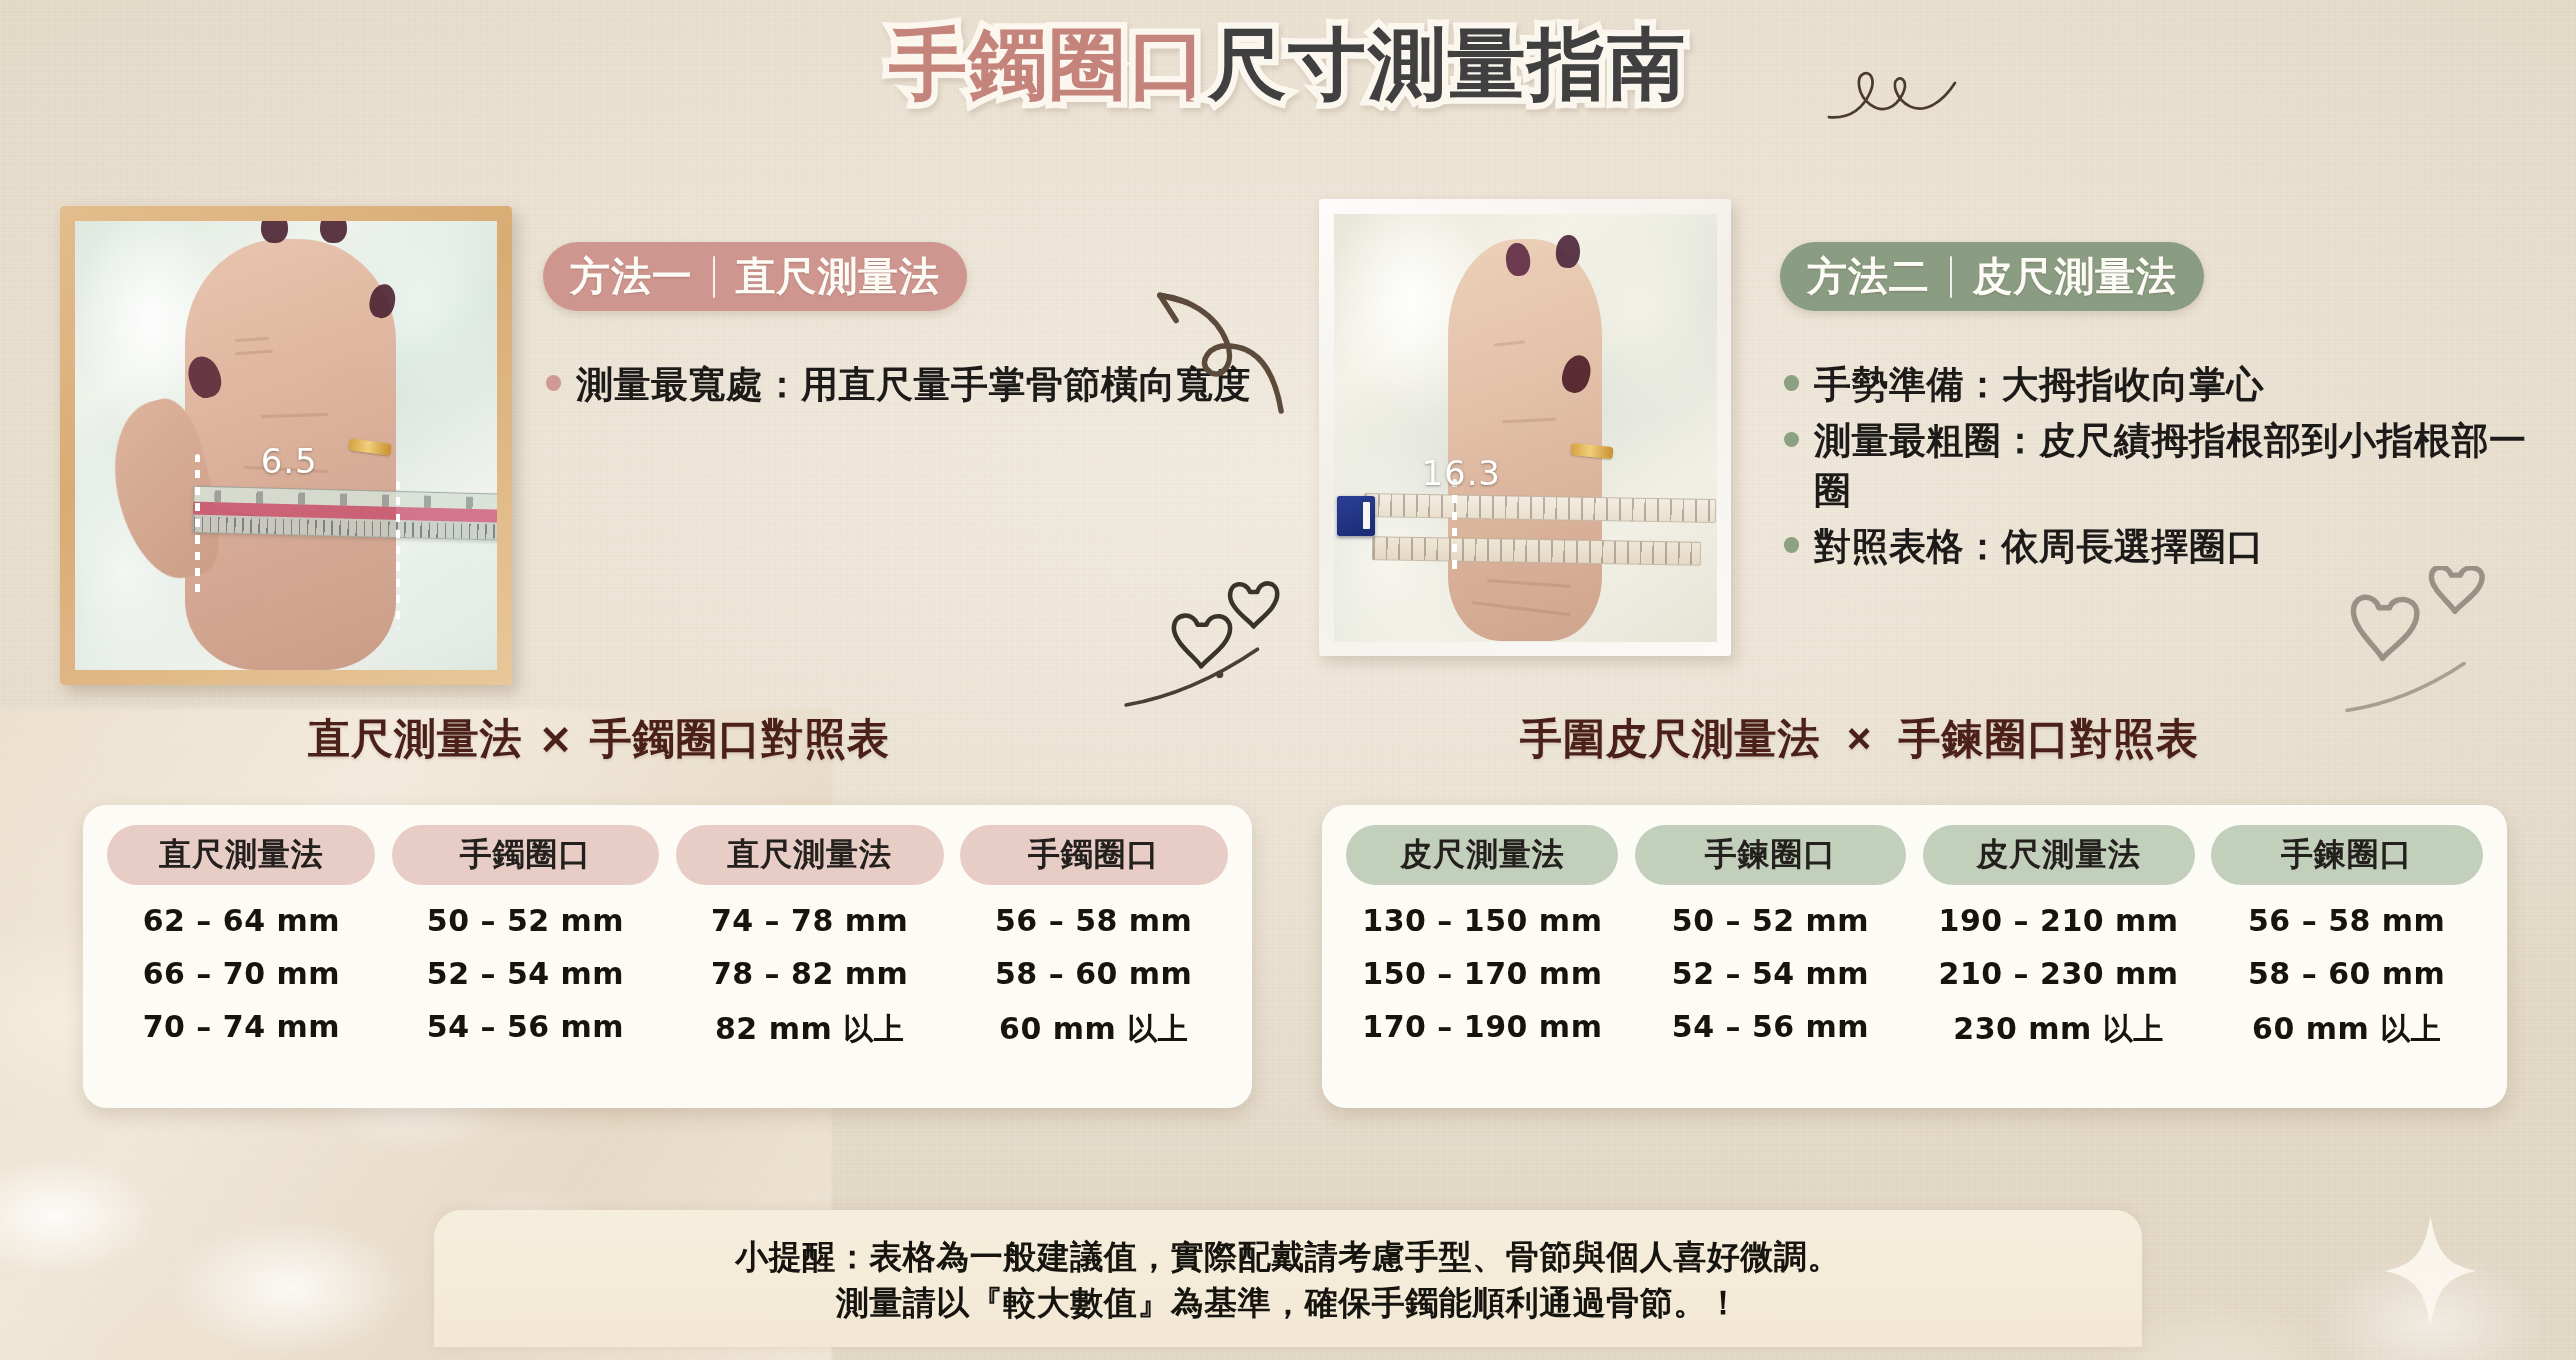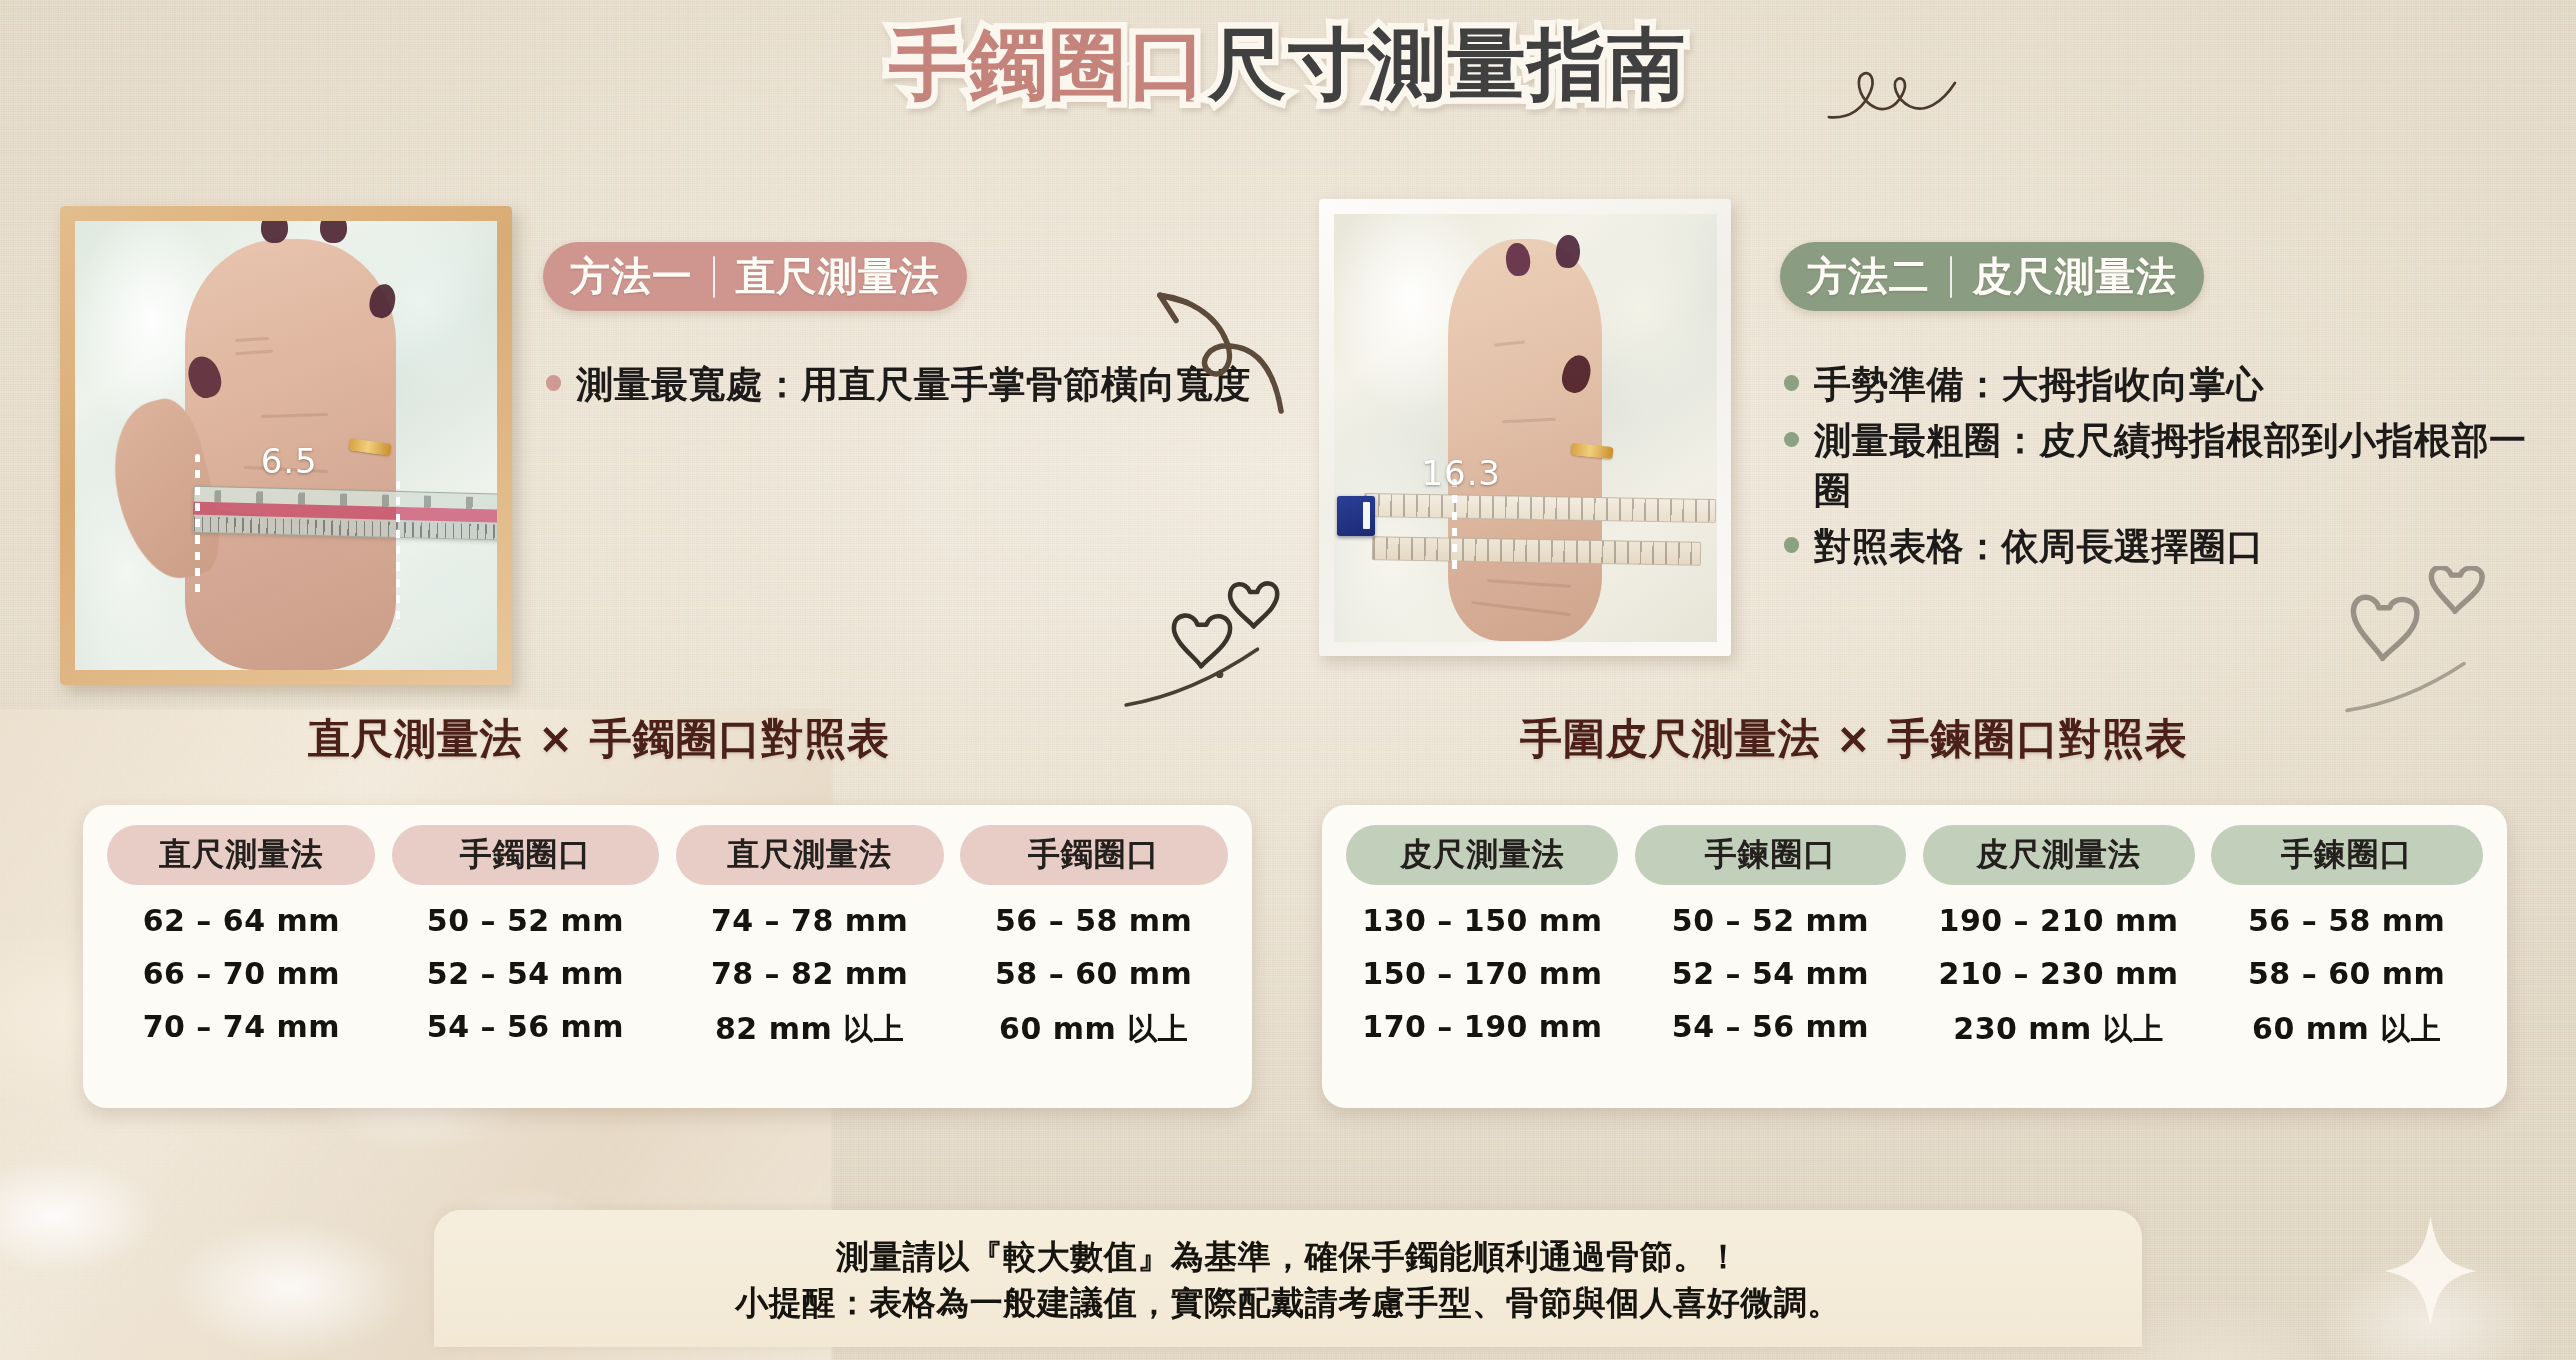--- a/index.html
+++ b/index.html
@@ -222,21 +222,21 @@
 
   
   .table-head {
     position:absolute;
     font-family:"DejaVu Sans","Liberation Sans",sans-serif;
     font-size:42px; font-weight:bold; color:#4a2018;
     letter-spacing:0.9px; white-space:nowrap;
     text-shadow:0 1.8px 2.7px rgba(160,130,110,.25);
   }
   #thead-left  { left:308px;  top:711px; }
-  #thead-right { left:1520px; top:711px; }
+  #thead-right { left:1520px; top:711px;font-family:Liberation Mono, monospace; }
 
   .card {
     position:absolute; background:#fdfbf6;
     border-radius:23.5px;
     box-shadow:0 7.2px 18px rgba(130,105,85,.22);
     padding:20px 16.3px 23.5px;
   }
   #card-left  { left:83px;   top:805px; width:1169px; height:303px; }
   #card-right { left:1322px; top:805px; width:1185px; height:303px; }
 
@@ -440,22 +440,22 @@
   </div>
   <div class="trow">
     <div class="tcell">170 – 190 mm</div>
     <div class="tcell">54 – 56 mm</div>
     <div class="tcell">230 mm 以上</div>
     <div class="tcell">60 mm 以上</div>
   </div>
 </div>
 
 <div id="note">
+  <p>小提醒：表格為一般建議值，實際配戴請考慮手型、骨節與個人喜好微調。</p>
   <p>測量請以『較大數值』為基準，確保手鐲能順利通過骨節。！</p>
-  <p>小提醒：表格為一般建議值，實際配戴請考慮手型、骨節與個人喜好微調。</p>
 </div>
 
 <svg class="doodle" id="arrow-doodle" width="172" height="163" viewBox="0 0 190 180">
   <path d="M178 168 C 170 120, 150 98, 122 96 C 98 94, 86 114, 98 124 C 110 134, 128 118, 118 92 C 106 60, 74 44, 44 40" fill="none" stroke="#5c4a3b" stroke-width="6" stroke-linecap="round"></path>
   <path d="M44 40 L 74 48 M44 40 L 62 68" fill="none" stroke="#5c4a3b" stroke-width="6" stroke-linecap="round"></path>
 </svg>
 
 <svg class="doodle" id="hearts-left" width="136" height="109" viewBox="0 0 150 120">
   <path d="M96 22 C 92 10, 74 10, 74 26 C 74 40, 96 54, 100 60 C 106 52, 126 40, 126 24 C 126 10, 108 8, 104 22 Z" fill="none" stroke="#3a332c" stroke-width="5" stroke-linejoin="round"></path>
   <path d="M38 58 C 34 44, 12 44, 12 62 C 12 78, 38 96, 42 104 C 50 94, 74 80, 74 62 C 74 46, 52 44, 48 58 Z" fill="none" stroke="#3a332c" stroke-width="5" stroke-linejoin="round"></path>

